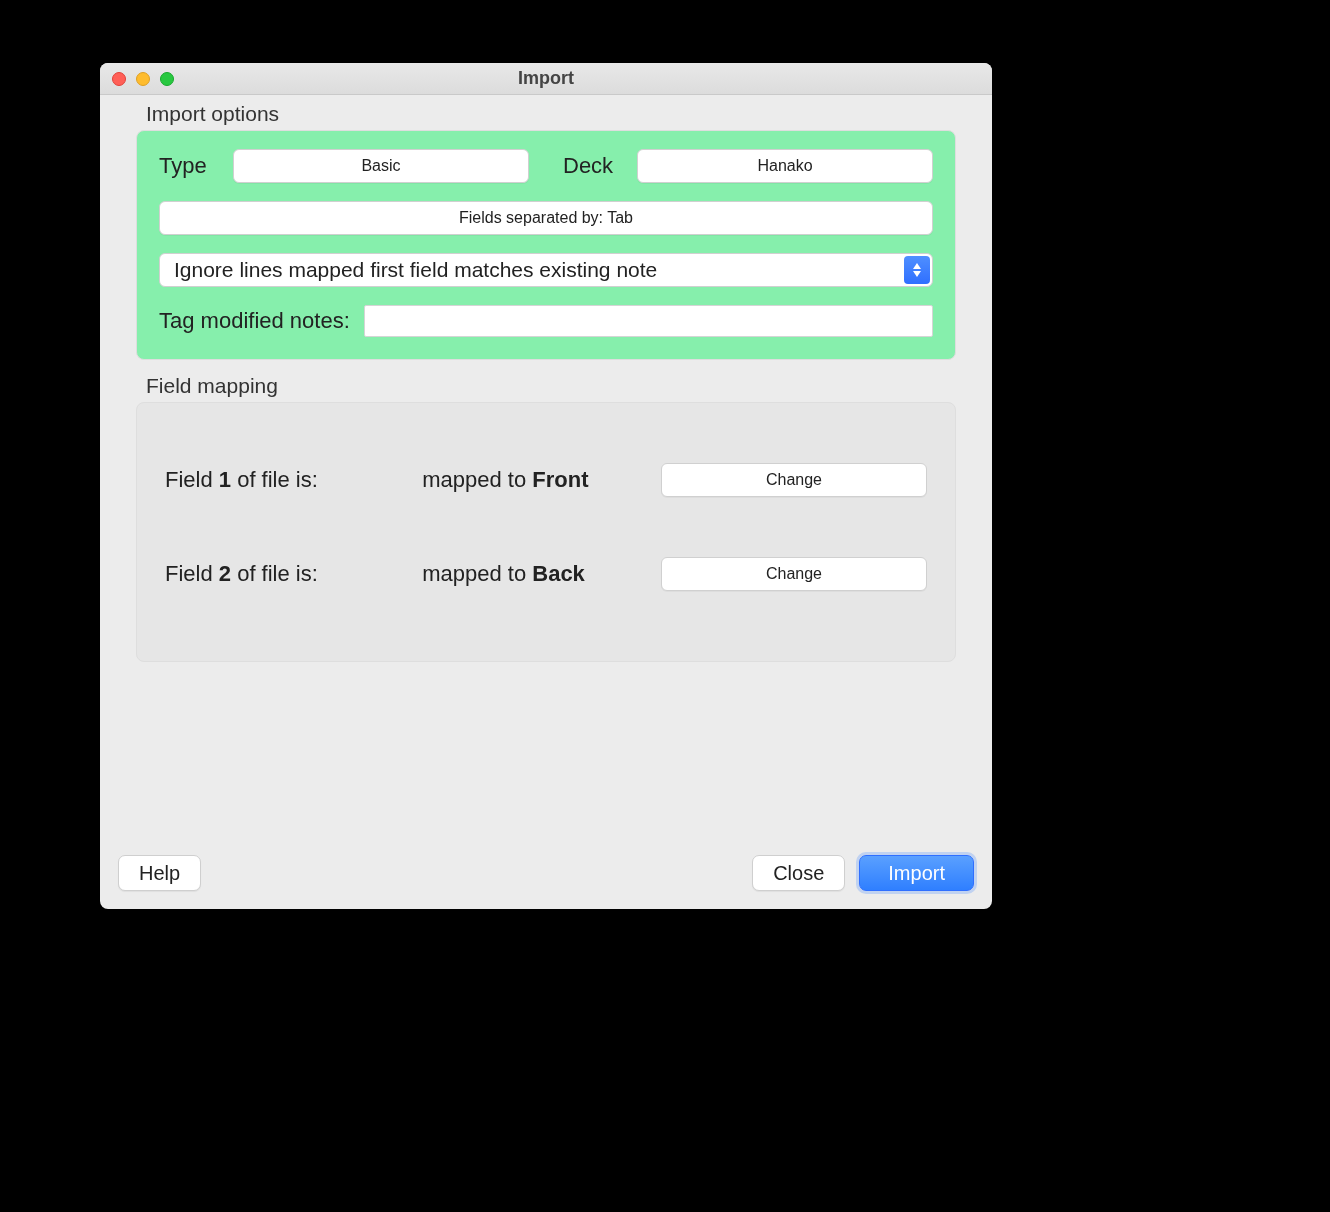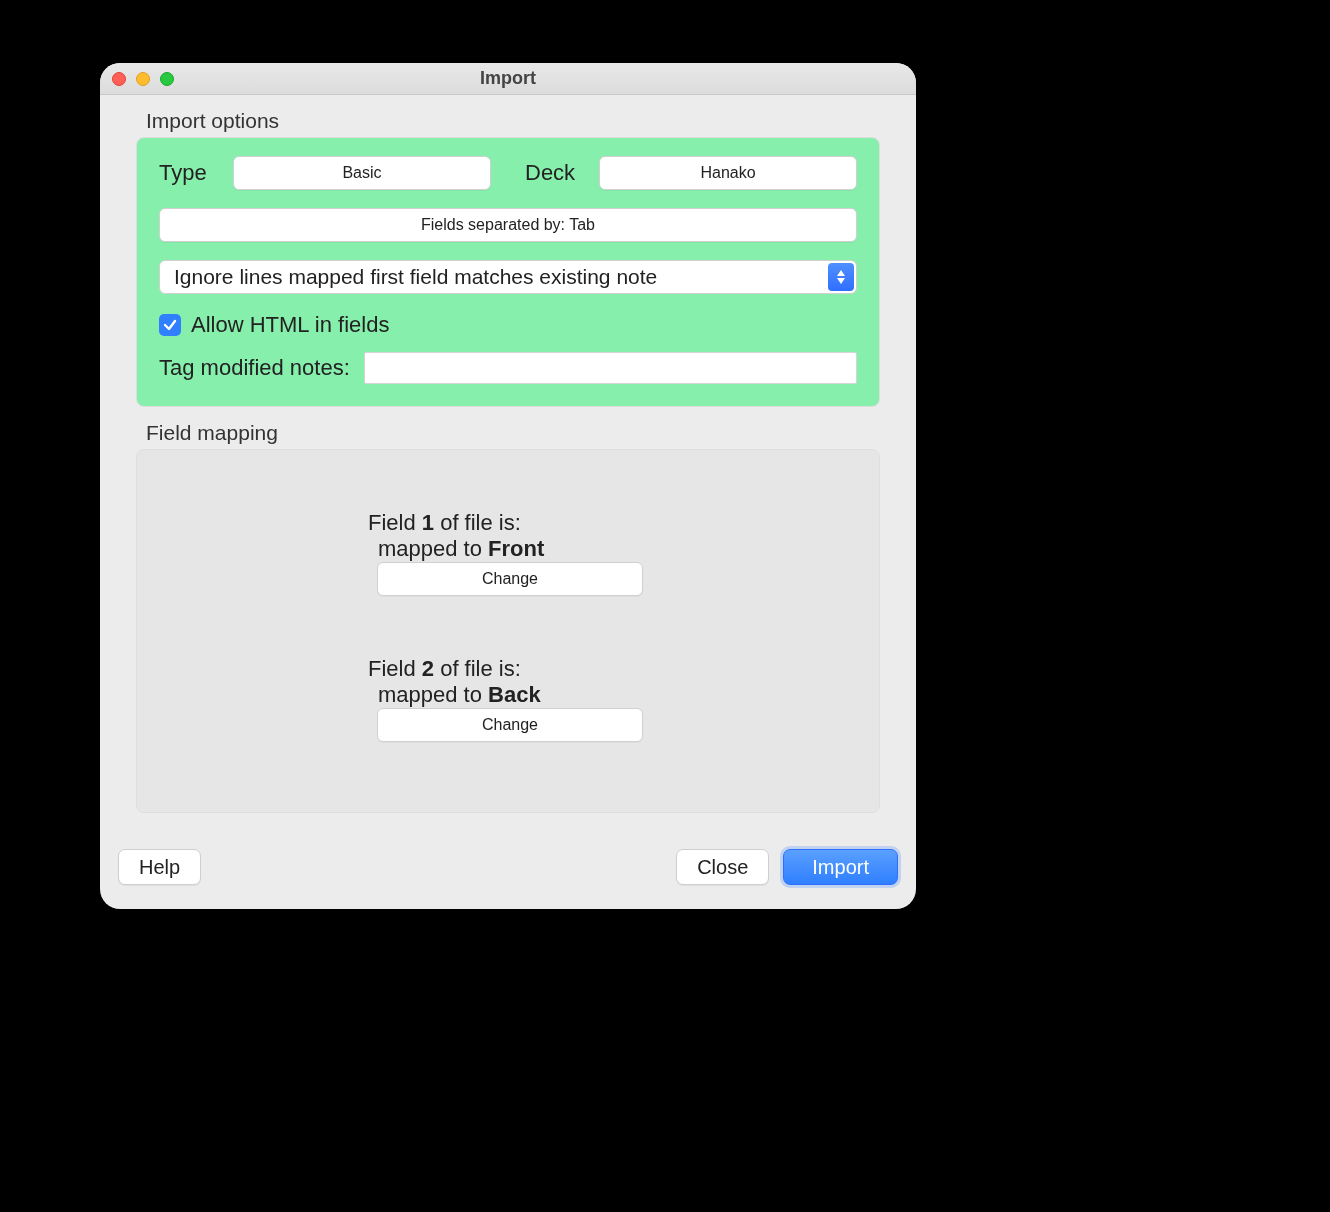--- a/index.html
+++ b/index.html
@@ -9,24 +9,24 @@
     height: 1212px;
     font-family: -apple-system, "Helvetica Neue", Arial, sans-serif;
     font-size: 22px;
     color: #222;
     position: relative;
   }
   .window {
     position: absolute;
     left: 100px;
     top: 63px;
-    width: 816px;
+    width: 892px;
     height: 846px;
     background: #ececec;
-    border-radius: 20px;
+    border-radius: 8px;
     box-shadow: 0 20px 60px rgba(0,0,0,0.6);
     overflow: hidden;
   }
   .titlebar {
     height: 32px;
     background: linear-gradient(#e8e8e8, #dcdcdc);
     border-bottom: 1px solid #c9c9c9;
     display: flex;
     align-items: center;
     position: relative;
@@ -45,21 +45,21 @@
   .title {
     position: absolute;
     left: 0; right: 0;
     text-align: center;
     font-size: 18px;
     font-weight: 600;
     color: #444;
     pointer-events: none;
   }
   .content {
-    padding: 8px 18px 18px 18px;
+    padding: 1px 18px 18px 18px;
   }
   .group-label {
     font-size: 21px;
     color: #333;
     margin: 6px 0 4px 28px;
   }
   .group-panel {
     background: #86efac;
     border: 1px solid #dedede;
     border-radius: 8px;
@@ -148,31 +148,30 @@
     border: 1px solid #dedede;
     border-radius: 8px;
     margin: 0 18px;
     padding: 30px 22px 40px 22px;
   }
   .map-row {
     display: flex;
     align-items: center;
     justify-content: space-between;
     padding: 30px 6px;
-    flex-direction: column;
   }
   .map-col-a { width: 280px; font-size: 22px; }
   .map-col-b { width: 260px; font-size: 22px; }
   .map-col-c { width: 270px; display:flex; justify-content:flex-end; }
   .change-btn {
     width: 266px;
   }
   .footer {
     position: absolute;
-    left: 18px; right: 18px; bottom: 24px;
+    left: 18px; right: 18px; bottom: 18px;
     display: flex;
     align-items: center;
   }
   .footer .spacer { flex: 1; }
   .btn {
     background: #fff;
     border: 1px solid #cfcfcf;
     border-radius: 7px;
     height: 36px;
     padding: 0 20px;
@@ -235,28 +234,20 @@
             <svg width="10" height="7" viewBox="0 0 10 7">
                 <path d="M5 0 L9 6 L1 6 Z" fill="#fff"></path>
               </svg>
             <svg width="10" height="7" viewBox="0 0 10 7">
                 <path d="M5 7 L9 1 L1 1 Z" fill="#fff"></path>
               </svg>
           </div>
         </div>
       </div>
 
-      <div class="checkbox-row">
-        <div class="checkbox">
-          <svg width="14" height="14" viewBox="0 0 14 14">
-              <path d="M2 7 L6 11 L12 3" stroke="#fff" stroke-width="2.4" fill="none" stroke-linecap="round" stroke-linejoin="round"></path>
-            </svg>
-        </div>
-        <span class="label">Allow HTML in fields</span>
-      </div>
 
       <div class="row" style="margin-bottom:0">
         <span class="label">Tag modified notes:</span>
         <input class="text-input" type="text" value="" style="">
       </div>
 
     </div>
 
     <div class="group-label" style="margin-top:14px">Field mapping</div>
     <div class="mapping-panel">

